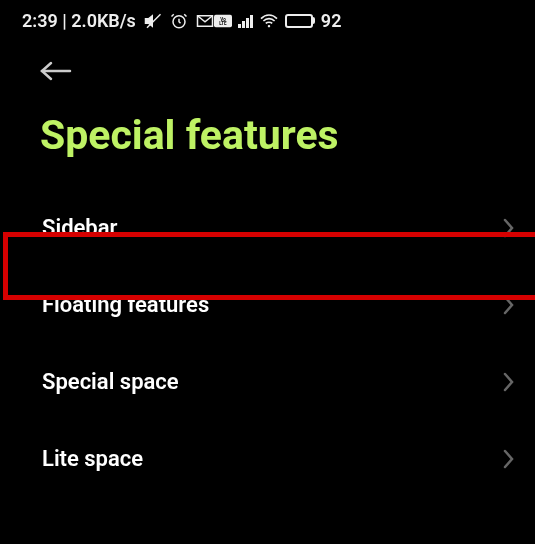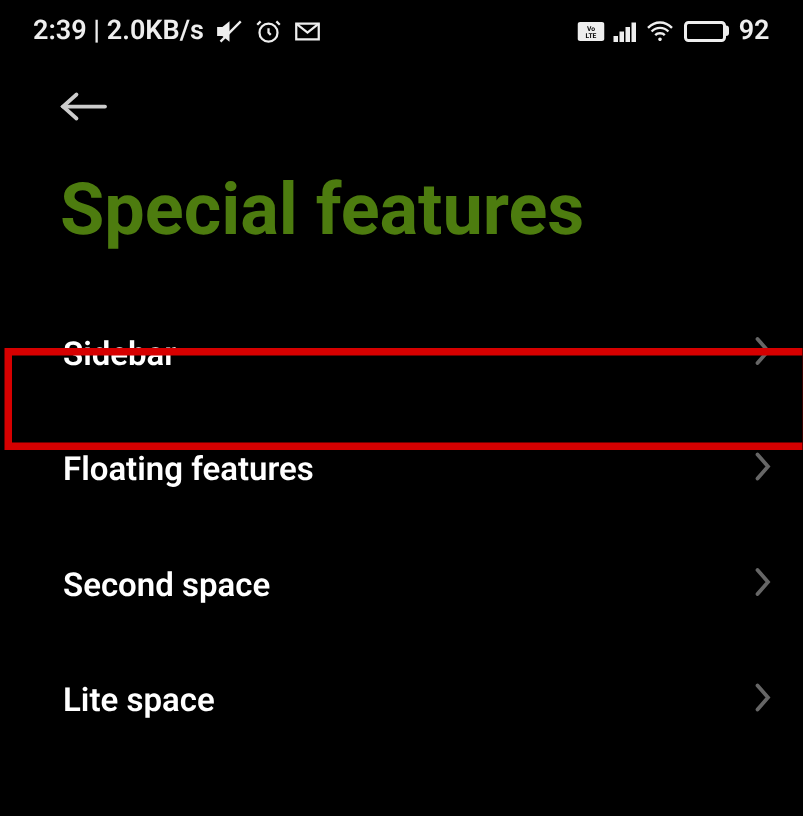--- a/index.html
+++ b/index.html
@@ -11,21 +11,20 @@
       width: 535px;
       height: 544px;
       background: #000;
       color: #ddd;
       font-family: -apple-system, BlinkMacSystemFont, "Segoe UI", Roboto, sans-serif;
       overflow: hidden;
       position: relative;
     }
     .status-bar {
       display: flex;
-      justify-content: space-between;
       align-items: center;
       padding: 10px 22px 8px 22px;
       font-size: 18px;
       font-weight: 600;
       color: #eee;
     }
     .status-left {
       display: flex;
       align-items: center;
       gap: 8px;
@@ -42,32 +41,33 @@
     .back-row {
       padding: 20px 30px 10px 38px;
     }
     .back-arrow {
       display: inline-flex;
       align-items: center;
       cursor: pointer;
     }
     .title {
       padding: 14px 40px 30px 40px;
-      font-size: 48px;
+      font-size: 41px;
       font-weight: 700;
-      color: #4d7c0f;
+      color: #bef264;
     }
     .list {
       display: flex;
       flex-direction: column;
       gap: 0;
     }
     .list-item {
       display: flex;
       justify-content: space-between;
+      align-items: center;
       padding: 26px 20px 26px 42px;
       cursor: pointer;
     }
     .list-item-label {
       font-size: 22px;
       font-weight: 600;
       color: #fff;
     }
     .chevron {
       color: #666;
@@ -196,21 +196,21 @@
   </div>
   <div class="list-item">
     <span class="list-item-label">Floating features</span>
     <span class="chevron">
       <svg width="12" height="20" viewBox="0 0 12 20" fill="none" stroke="#666" stroke-width="2.5" stroke-linecap="round">
           <polyline points="2,2 9,10 2,18"></polyline>
         </svg>
     </span>
   </div>
   <div class="list-item">
-    <span class="list-item-label">Second space</span>
+    <span class="list-item-label">Special space</span>
     <span class="chevron">
       <svg width="12" height="20" viewBox="0 0 12 20" fill="none" stroke="#666" stroke-width="2.5" stroke-linecap="round">
           <polyline points="2,2 9,10 2,18"></polyline>
         </svg>
     </span>
   </div>
   <div class="list-item">
     <span class="list-item-label">Lite space</span>
     <span class="chevron">
       <svg width="12" height="20" viewBox="0 0 12 20" fill="none" stroke="#666" stroke-width="2.5" stroke-linecap="round">

